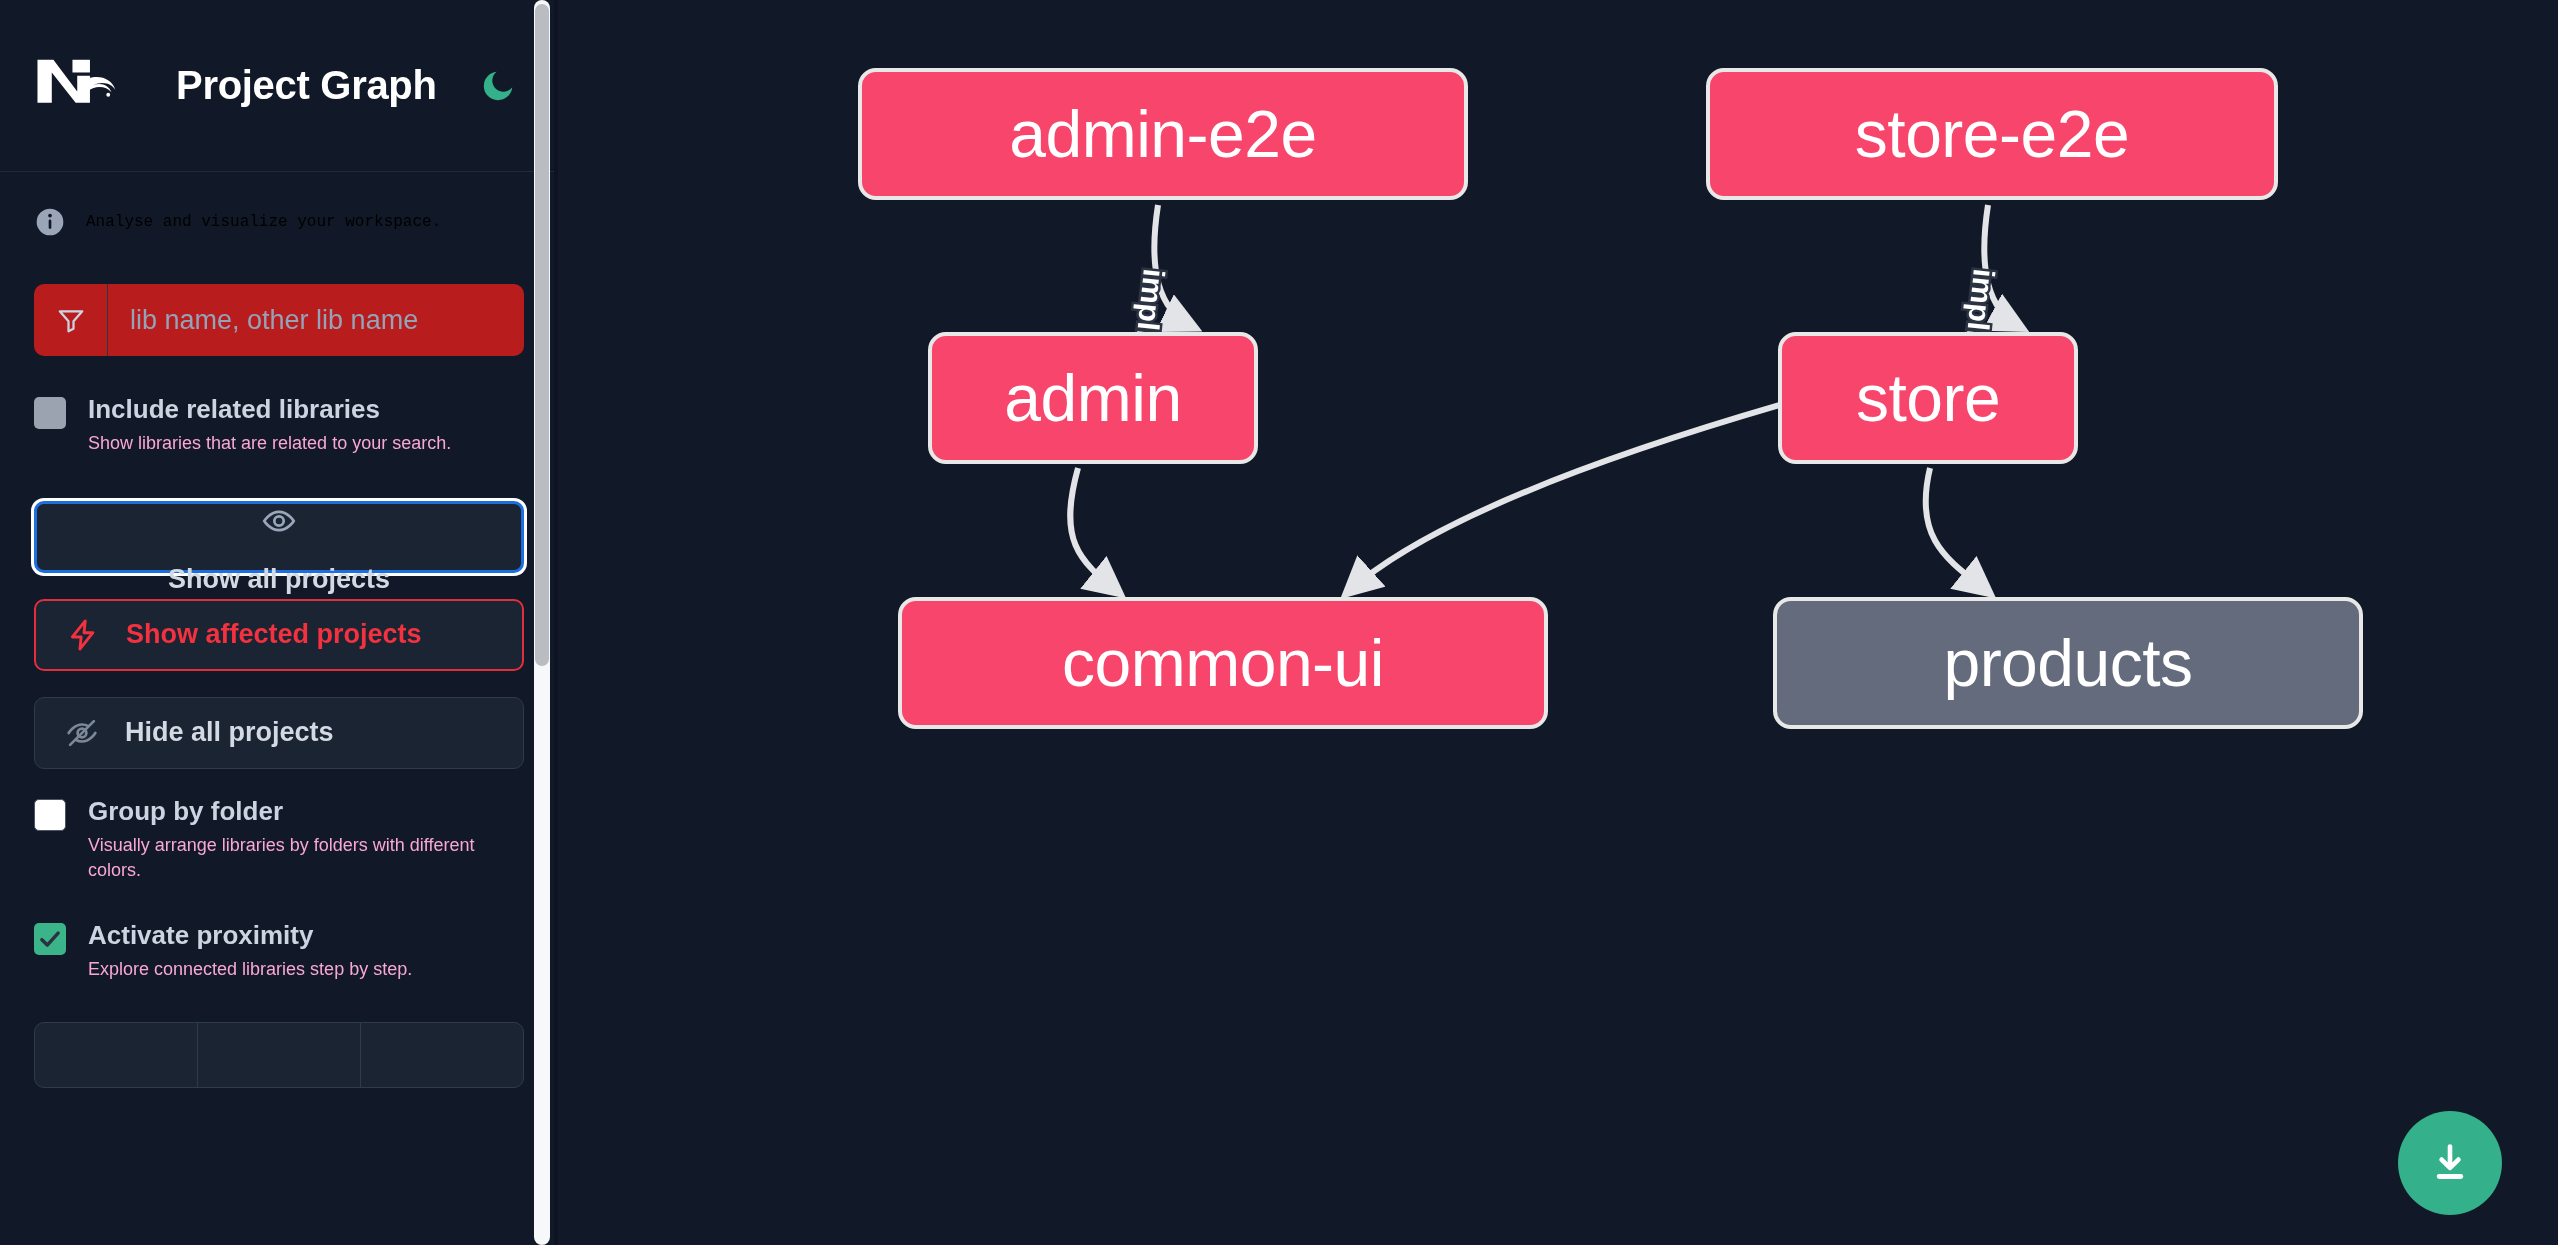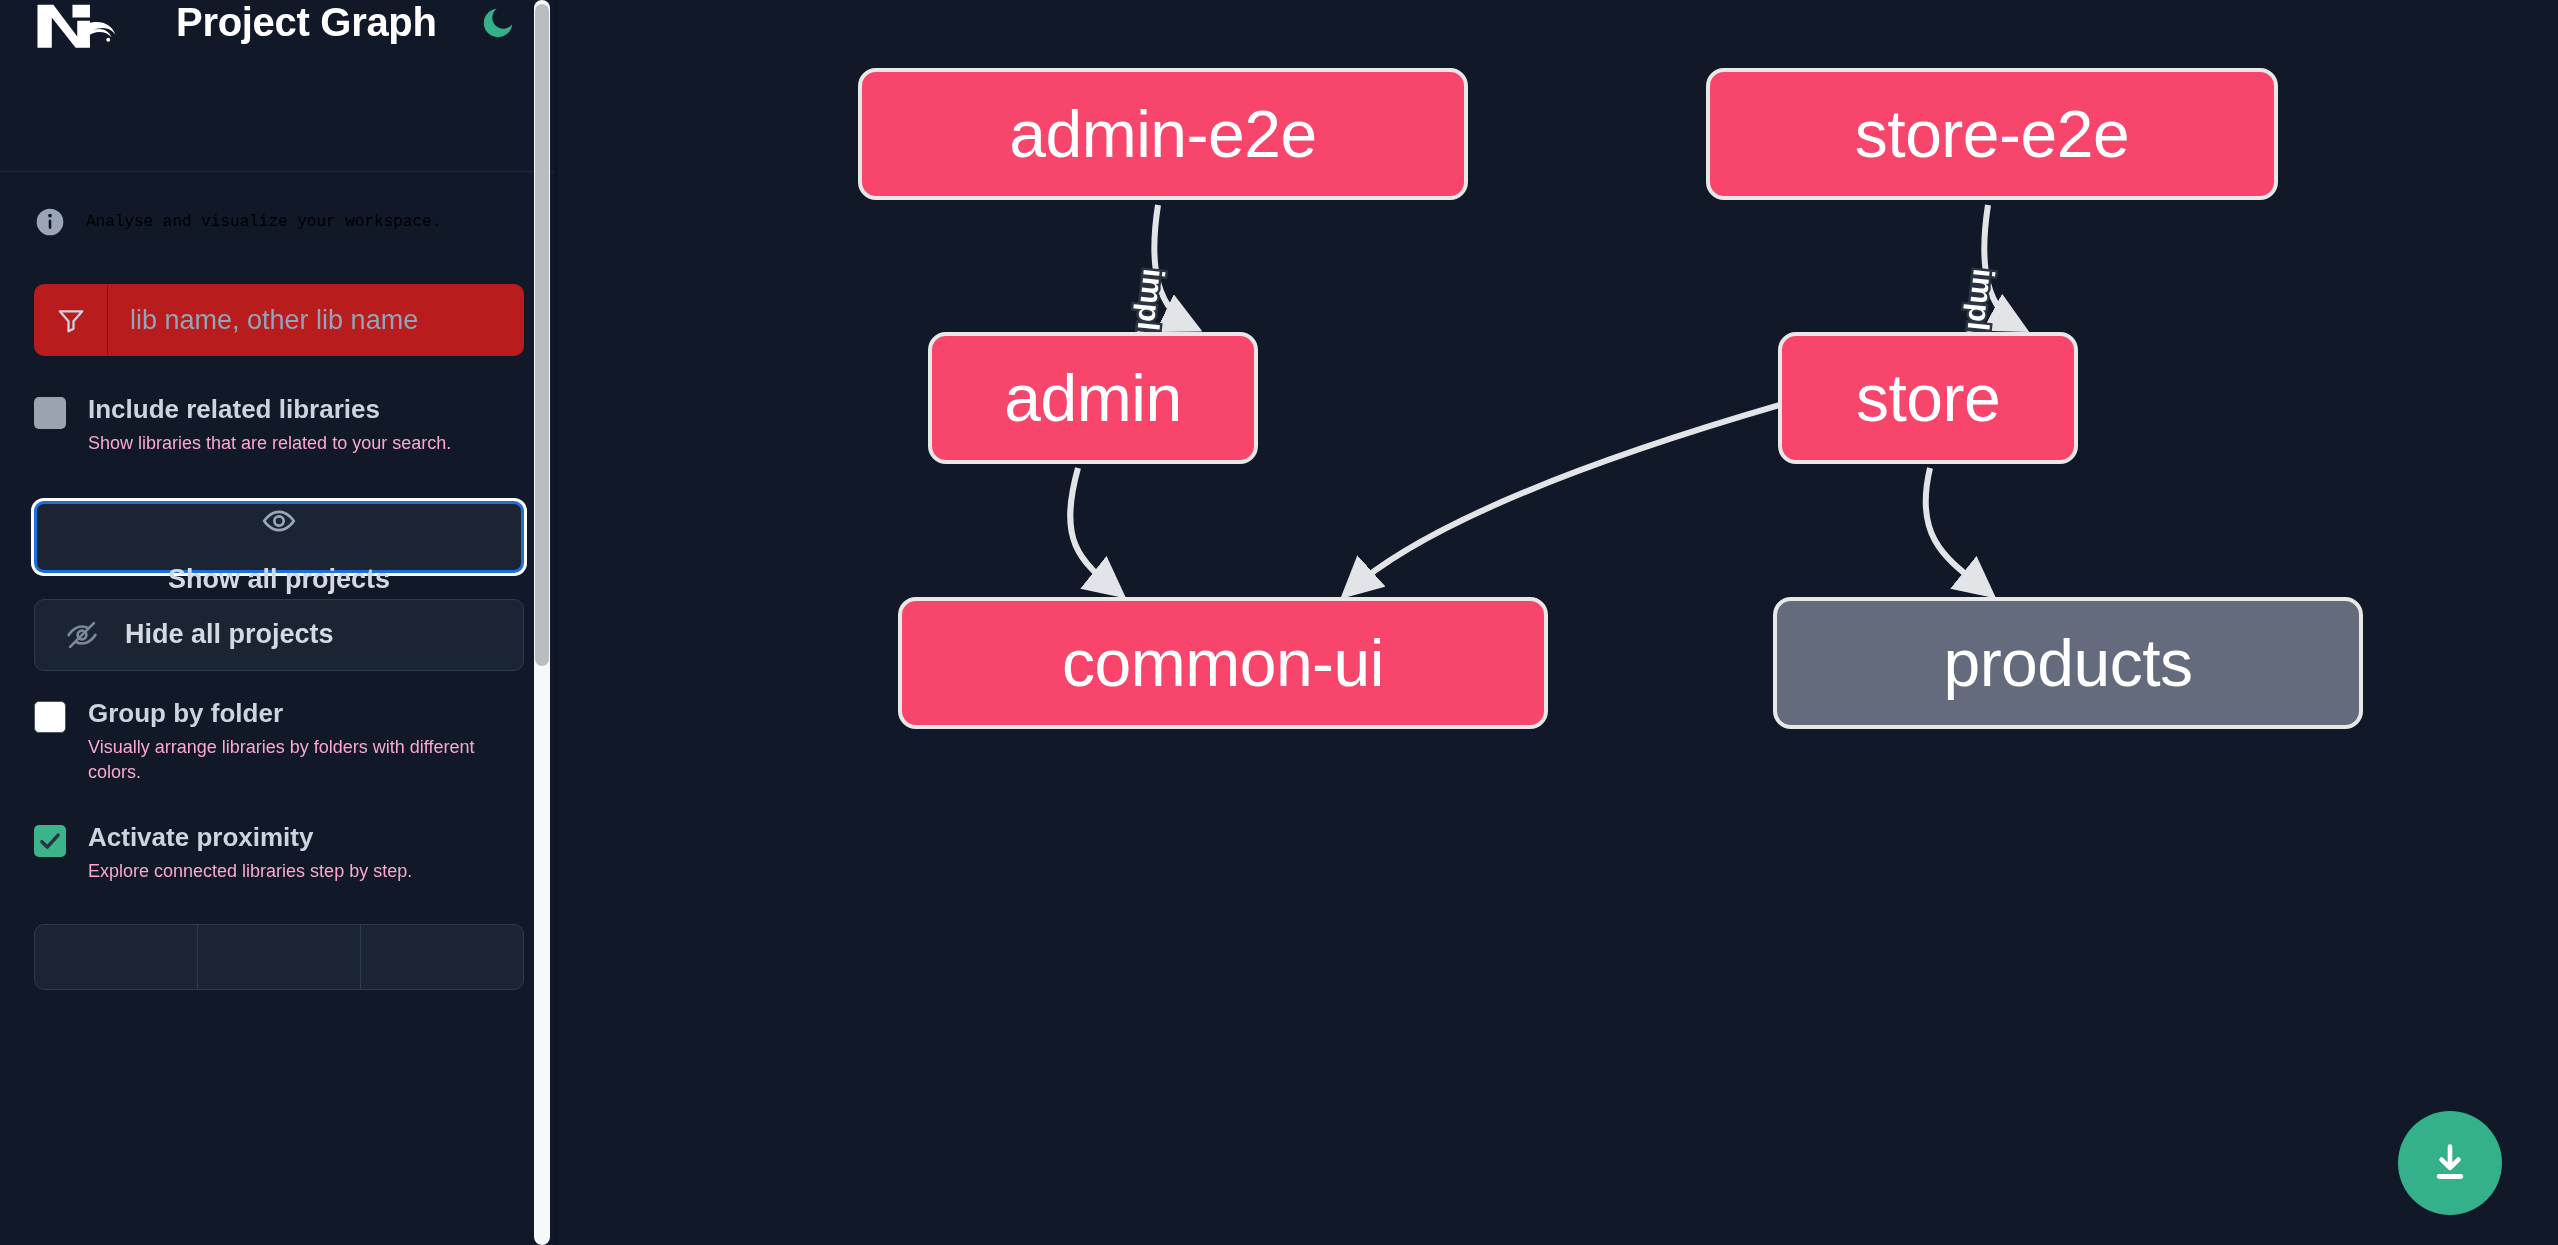--- a/index.html
+++ b/index.html
@@ -14,21 +14,21 @@
   
   .sidebar {
     position: relative;
     width: 558px; height: 1245px;
     background: #111827;
     flex: 0 0 558px;
     overflow: hidden;
   }
   .sb-header {
     height: 172px;
-    display: flex; align-items: flex-start;
+    display: flex; align-items: center;
     padding: 0 34px;
     border-bottom: 1px solid #1f2937;
   }
   .nx-logo { width: 96px; height: 62px; flex: 0 0 96px; }
   .app-title {
     font-size: 40px; font-weight: 700; color: #ffffff;
     margin-left: 46px; letter-spacing: -0.3px; white-space: nowrap;
   }
   .moon-btn {
     margin-left: 38px; width: 46px; height: 46px;
@@ -222,20 +222,26 @@
 
       <div class="actions">
         <button class="btn focused">
           <svg viewBox="0 0 24 24" width="34" height="34">
             <path d="M1.6 12S5.4 5.5 12 5.5 22.4 12 22.4 12 18.6 18.5 12 18.5 1.6 12 1.6 12z" fill="none" stroke="#9aa6b8" stroke-width="1.9"></path>
             <circle cx="12" cy="12" r="3.3" fill="none" stroke="#9aa6b8" stroke-width="1.9"></circle>
           </svg>
           <span class="lbl">Show all projects</span>
         </button>
 
+        <button class="btn danger">
+          <svg viewBox="0 0 24 24" width="34" height="34">
+            <path d="M13.6 2L4.5 13.4h6.2L9.8 22l9.2-11.6h-6.3z" fill="none" stroke="#f4323f" stroke-width="2" stroke-linejoin="round"></path>
+          </svg>
+          <span class="lbl">Show affected projects</span>
+        </button>
 
         <button class="btn">
           <svg viewBox="0 0 24 24" width="34" height="34">
             <path d="M2.6 12S6.2 6 12 6c1.6 0 3 .4 4.3 1.1M21.4 12S17.8 18 12 18c-1.7 0-3.2-.5-4.5-1.2" fill="none" stroke="#7c8797" stroke-width="1.9" stroke-linecap="round"></path>
             <circle cx="12" cy="12" r="3.1" fill="none" stroke="#7c8797" stroke-width="1.9"></circle>
             <line x1="3.6" y1="20.4" x2="20.4" y2="3.6" stroke="#7c8797" stroke-width="1.9" stroke-linecap="round"></line>
           </svg>
           <span class="lbl">Hide all projects</span>
         </button>
       </div>

